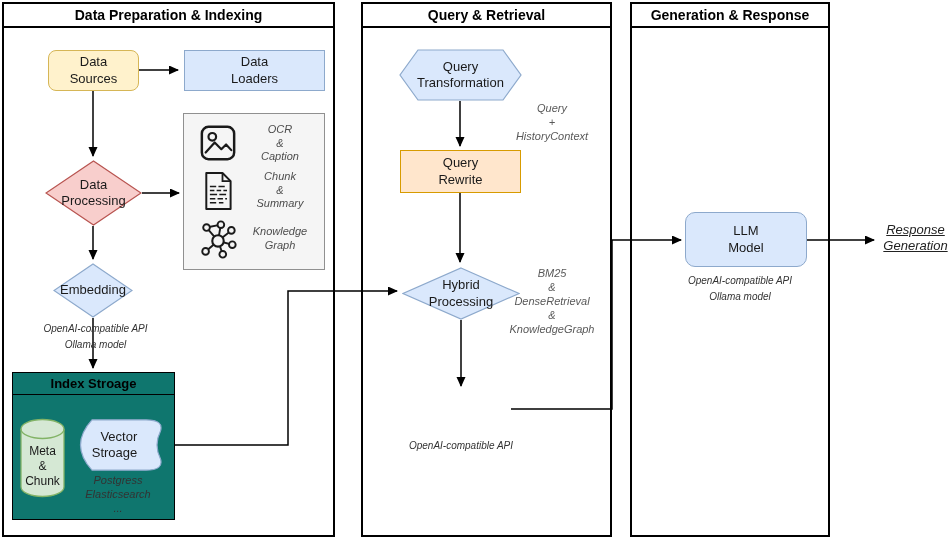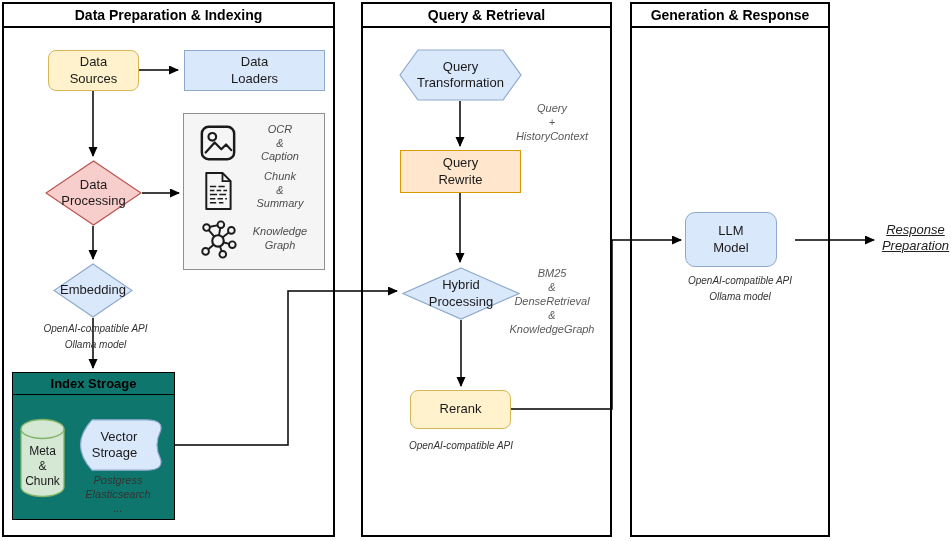--- a/index.html
+++ b/index.html
@@ -213,26 +213,25 @@
     <div class="lbl">Hybrid
 Processing</div>
   </div>
 
   <div class="note note-gray" style="left:492px; top:266px; width:120px;">BM25
 &amp;
 DenseRetrieval
 &amp;
 KnowledgeGraph</div>
 
-  <div class="node round fill-yellow" style="left:410px; top:390px; width:101px; height:39px;">Rerank</div>
 
   <div class="note note-dark" style="left:380px; top:438px; width:162px;">OpenAI-compatible API</div>
 
-  <div class="node fill-blue" style="left:685px; top:212px; width:92px; height:55px; border-radius:10px;">LLM
+  <div class="node fill-blue" style="left:685px; top:212px; width:122px; height:55px; border-radius:10px;">LLM
 Model</div>
 
   <div class="note note-dark" style="left:658px; top:273px; width:164px;">OpenAI-compatible API
 Ollama model</div>
 
   <div class="response-label" style="left:880px; top:222px; width:71px;">Response
-Preparation</div>
+Generation</div>
 
 </div>
 
 </body></html>

